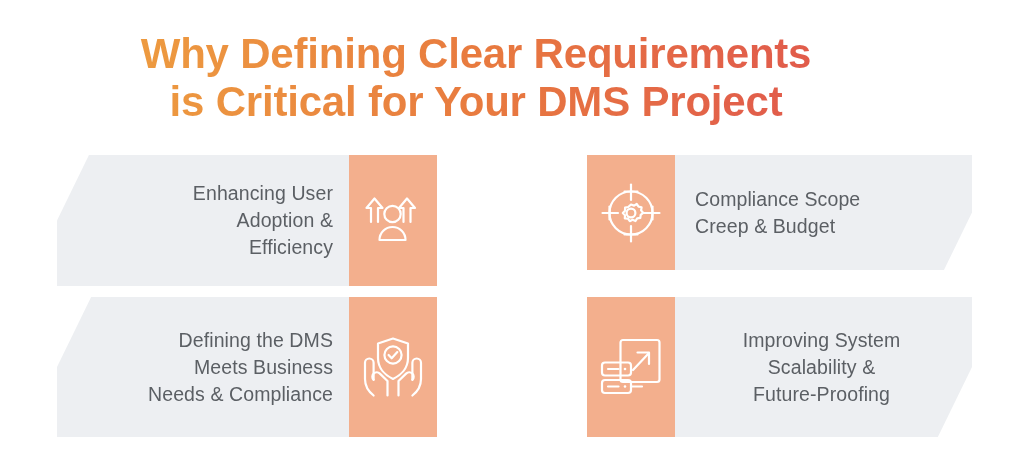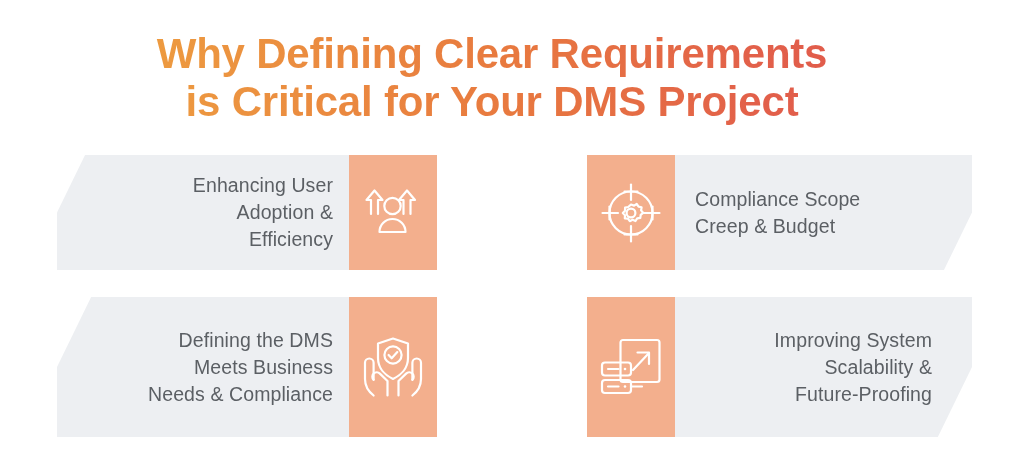--- a/index.html
+++ b/index.html
@@ -13,21 +13,21 @@
   body {
     background: #ffffff;
     font-family: "Liberation Sans", sans-serif;
     position: relative;
   }
 
   
   .title-wrap {
     position: absolute;
     top: 30px;
-    left: 16px;
+    left: 0;
     width: 952px;
     text-align: center;
   }
 
   .title-line {
     font-size: 42px;
     font-weight: bold;
     line-height: 48px;
     letter-spacing: -0.2px;
     background-image: linear-gradient(90deg, #EFA63E 0%, #EC9440 22%, #E8793F 52%, #E2604A 78%, #DF554D 100%);
@@ -85,38 +85,38 @@
     display: flex;
     flex-direction: column;
     justify-content: center;
     color: #5B5F64;
     font-size: 19.5px;
     line-height: 27px;
     letter-spacing: 0.1px;
   }
 
   
-  .card-1 { left: 57px;  top: 0;   width: 380px; height: 115px; }
+  .card-1 { left: 57px;  top: 0;   width: 380px; height: 131px; }
   .card-1 .card-inner { flex-direction: row; }
   .card-1 .card-text  { text-align: right; padding-right: 16px; padding-left: 40px; }
 
   
   .card-2 { left: 587px; top: 0;   width: 385px; height: 115px; }
   .card-2 .card-inner { flex-direction: row-reverse; }
   .card-2 .card-text  { text-align: left; padding-left: 20px; padding-right: 40px; }
 
   
   .card-3 { left: 57px;  top: 142px; width: 380px; height: 140px; }
   .card-3 .card-inner { flex-direction: row; }
   .card-3 .card-text  { text-align: right; padding-right: 16px; padding-left: 30px; }
 
   
   .card-4 { left: 587px; top: 142px; width: 385px; height: 140px; }
   .card-4 .card-inner { flex-direction: row-reverse; }
-  .card-4 .card-text  { text-align: right; padding-left: 36px; padding-right: 40px; }
+  .card-4 .card-text  { text-align: center; padding-left: 36px; padding-right: 40px; }
 
   
   .card-1 .icon-panel { position: absolute; right: 0;  top: 0; bottom: 0; height: 100%; }
   .card-1 .card-text  { position: absolute; left: 0; right: 88px; top: 0; bottom: 0; }
 
   .card-2 .icon-panel { position: absolute; left: 0;  top: 0; bottom: 0; height: 100%; }
   .card-2 .card-text  { position: absolute; left: 88px; right: 0; top: 0; bottom: 0; }
 
   .card-3 .icon-panel { position: absolute; right: 0; top: 0; bottom: 0; height: 100%; }
   .card-3 .card-text  { position: absolute; left: 0; right: 88px; top: 0; bottom: 0; }

